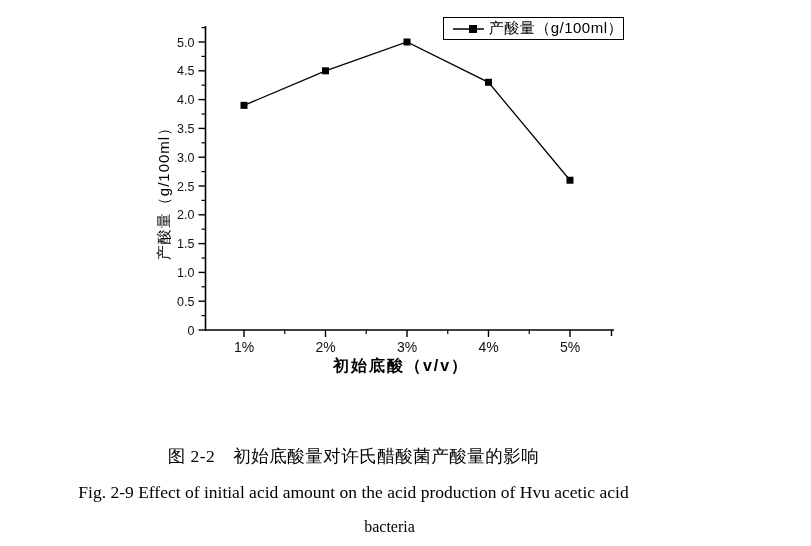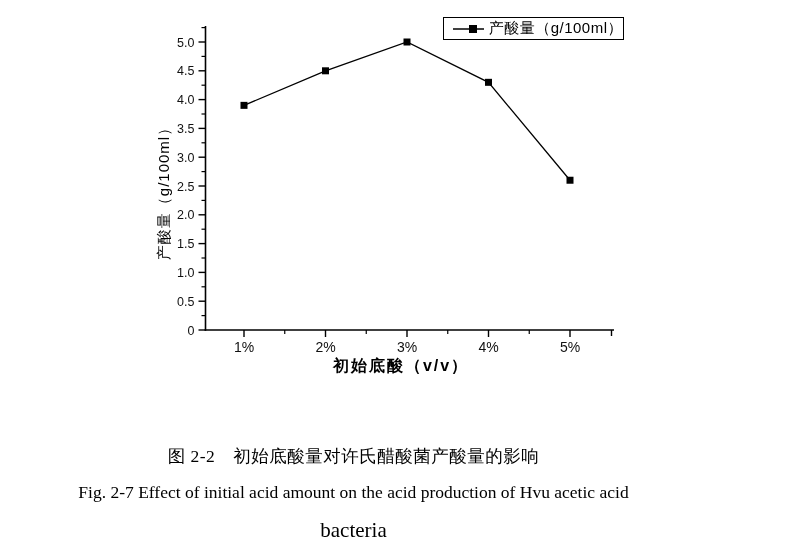--- a/index.html
+++ b/index.html
@@ -32,21 +32,21 @@
   }
   .x-title{
     position:absolute;left:401px;top:366px;
     transform:translate(-50%,-50%);
     font-size:16px;white-space:nowrap;letter-spacing:2px;font-weight:bold;
   }
   .cap{position:absolute;left:0;width:707px;text-align:center;
        font-family:"Liberation Serif","DejaVu Serif",serif;color:#000;}
   .cap-cn{top:444px;font-size:17.5px;letter-spacing:0.5px;}
   .cap-en1{top:482px;font-size:17.5px;}
-  .cap-en2{top:518px;font-size:21px;}
+  .cap-en2{top:518px;font-size:16px;padding-left:36px;}
 </style>
 </head>
 <body>
 
 <div class="page">
 
   <div class="chart-region">
     <svg id="chart-svg" width="811" height="430" viewBox="0 0 811 430">
         <line x1="198.5" y1="330" x2="205.5" y2="330" stroke="#000" stroke-width="1.4"></line>
         <text x="194.5" y="334.5" text-anchor="end" class="ytick">0</text>
@@ -112,16 +112,16 @@
         <rect x="17" y="2" width="8" height="8" fill="#000"></rect>
       </svg>
       <span class="legend-label">产酸量（g/100ml）</span>
     </div>
 
     <div class="y-title">产酸量（g/100ml）</div>
     <div class="x-title">初始底酸（v/v）</div>
   </div>
 
   <div class="cap cap-cn">图 2-2　初始底酸量对许氏醋酸菌产酸量的影响</div>
-  <div class="cap cap-en1">Fig. 2-7 Effect of initial acid amount on the acid production of Hvu acetic acid</div>
+  <div class="cap cap-en1">Fig. 2-9 Effect of initial acid amount on the acid production of Hvu acetic acid</div>
   <div class="cap cap-en2">bacteria</div>
 
 </div>
 
 </body></html>

